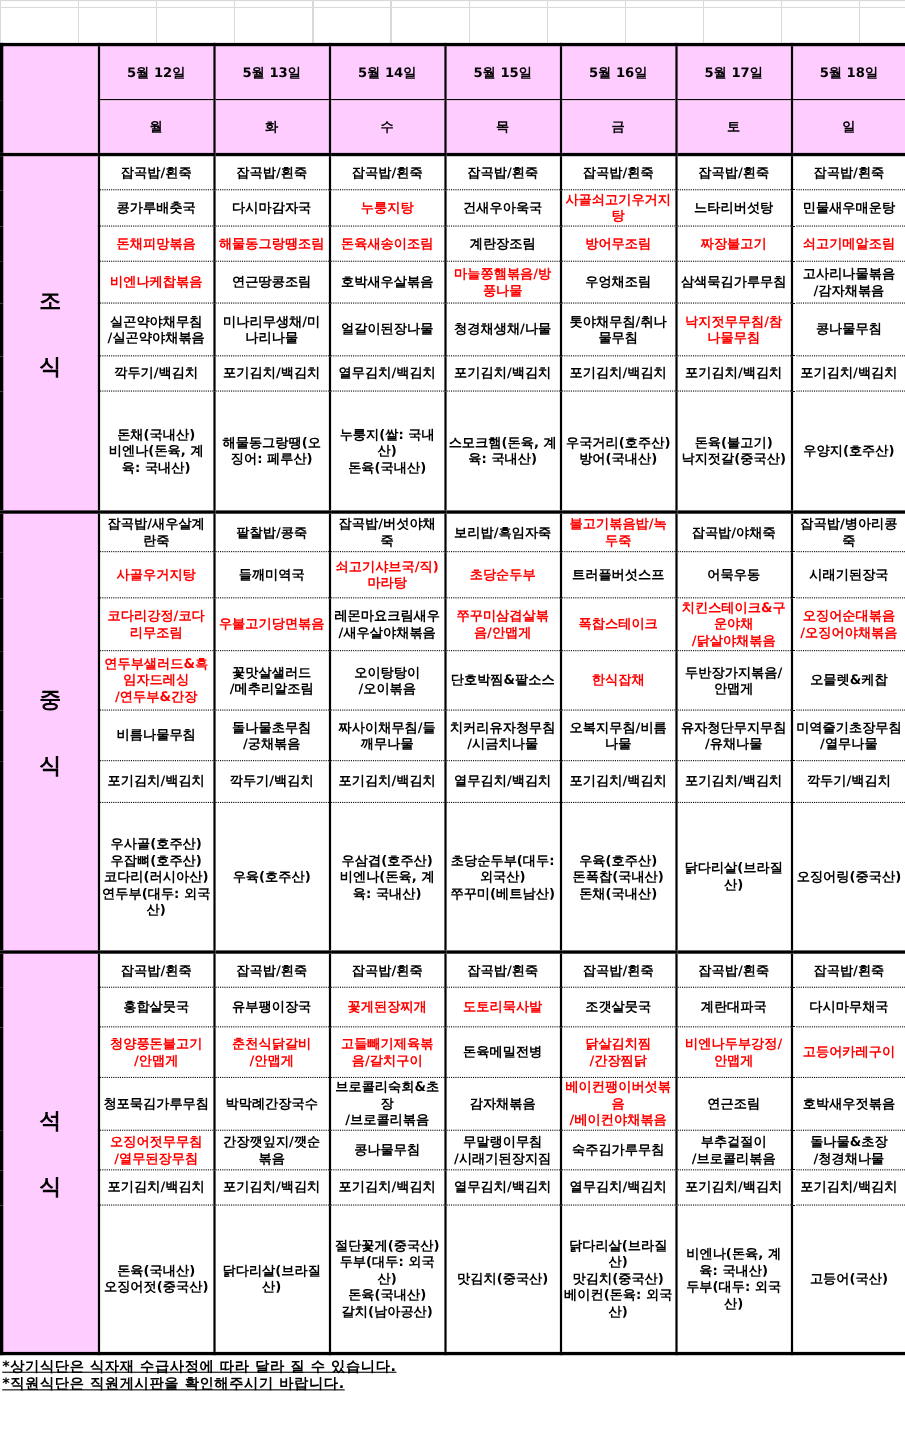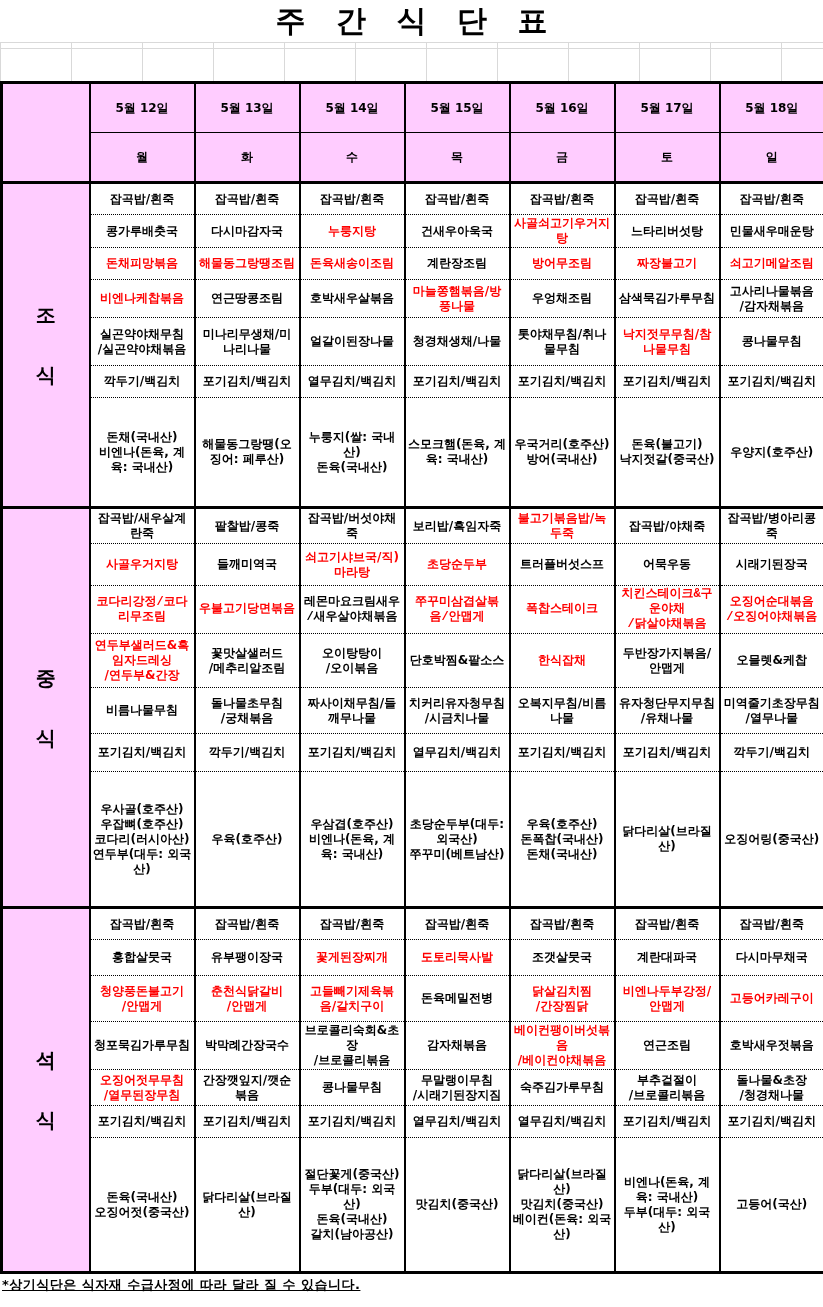--- a/index.html
+++ b/index.html
@@ -58,21 +58,20 @@
   .footnotes div {
     font-size:13px; font-weight:800; text-decoration:underline;
     line-height:15.5px; letter-spacing:0.5px; white-space:nowrap;
   }
 </style>
 </head>
 <body>
 
 <div class="page">
 
-  <div class="title">주 간 식 단 표</div>
 
   <div class="grid-strip"></div>
 
   <table class="menu">
     <colgroup>
       <col style="width:88px">
       <col style="width:105px">
         <col style="width:105px">
         <col style="width:105px">
       <col style="width:105px">
@@ -184,21 +183,21 @@
         </tr>
         <tr style="height: 42px;">
           <td class="cell red">사골우거지탕</td>
           <td class="cell">들깨미역국</td>
           <td class="cell red">쇠고기샤브국/직)마라탕</td>
           <td class="cell red">초당순두부</td>
           <td class="cell">트러플버섯스프</td>
           <td class="cell">어묵우동</td>
           <td class="cell">시래기된장국</td>
         </tr>
-        <tr style="height: 46px; font-family: Liberation Mono, monospace;">
+        <tr style="height: 46px;">
           <td class="cell red">코다리강정/코다리무조림</td>
           <td class="cell red">우불고기당면볶음</td>
           <td class="cell">레몬마요크림새우
 /새우살야채볶음</td>
           <td class="cell red">쭈꾸미삼겹살볶음/안맵게</td>
           <td class="cell red">폭찹스테이크</td>
           <td class="cell red">치킨스테이크&amp;구운야채
 /닭살야채볶음</td>
           <td class="cell red">오징어순대볶음
 /오징어야채볶음</td>
@@ -331,15 +330,16 @@
 베이컨(돈육: 외국산)</td>
           <td class="cell">비엔나(돈육, 계육: 국내산)
 두부(대두: 외국산)</td>
           <td class="cell">고등어(국산)</td>
         </tr>
       </tbody>
   </table>
 
   <div class="footnotes">
     <div>*상기식단은 식자재 수급사정에 따라 달라 질 수 있습니다.</div>
+    <div>*직원식단은 직원게시판을 확인해주시기 바랍니다.</div>
   </div>
 
 </div>
 
 </body></html>

